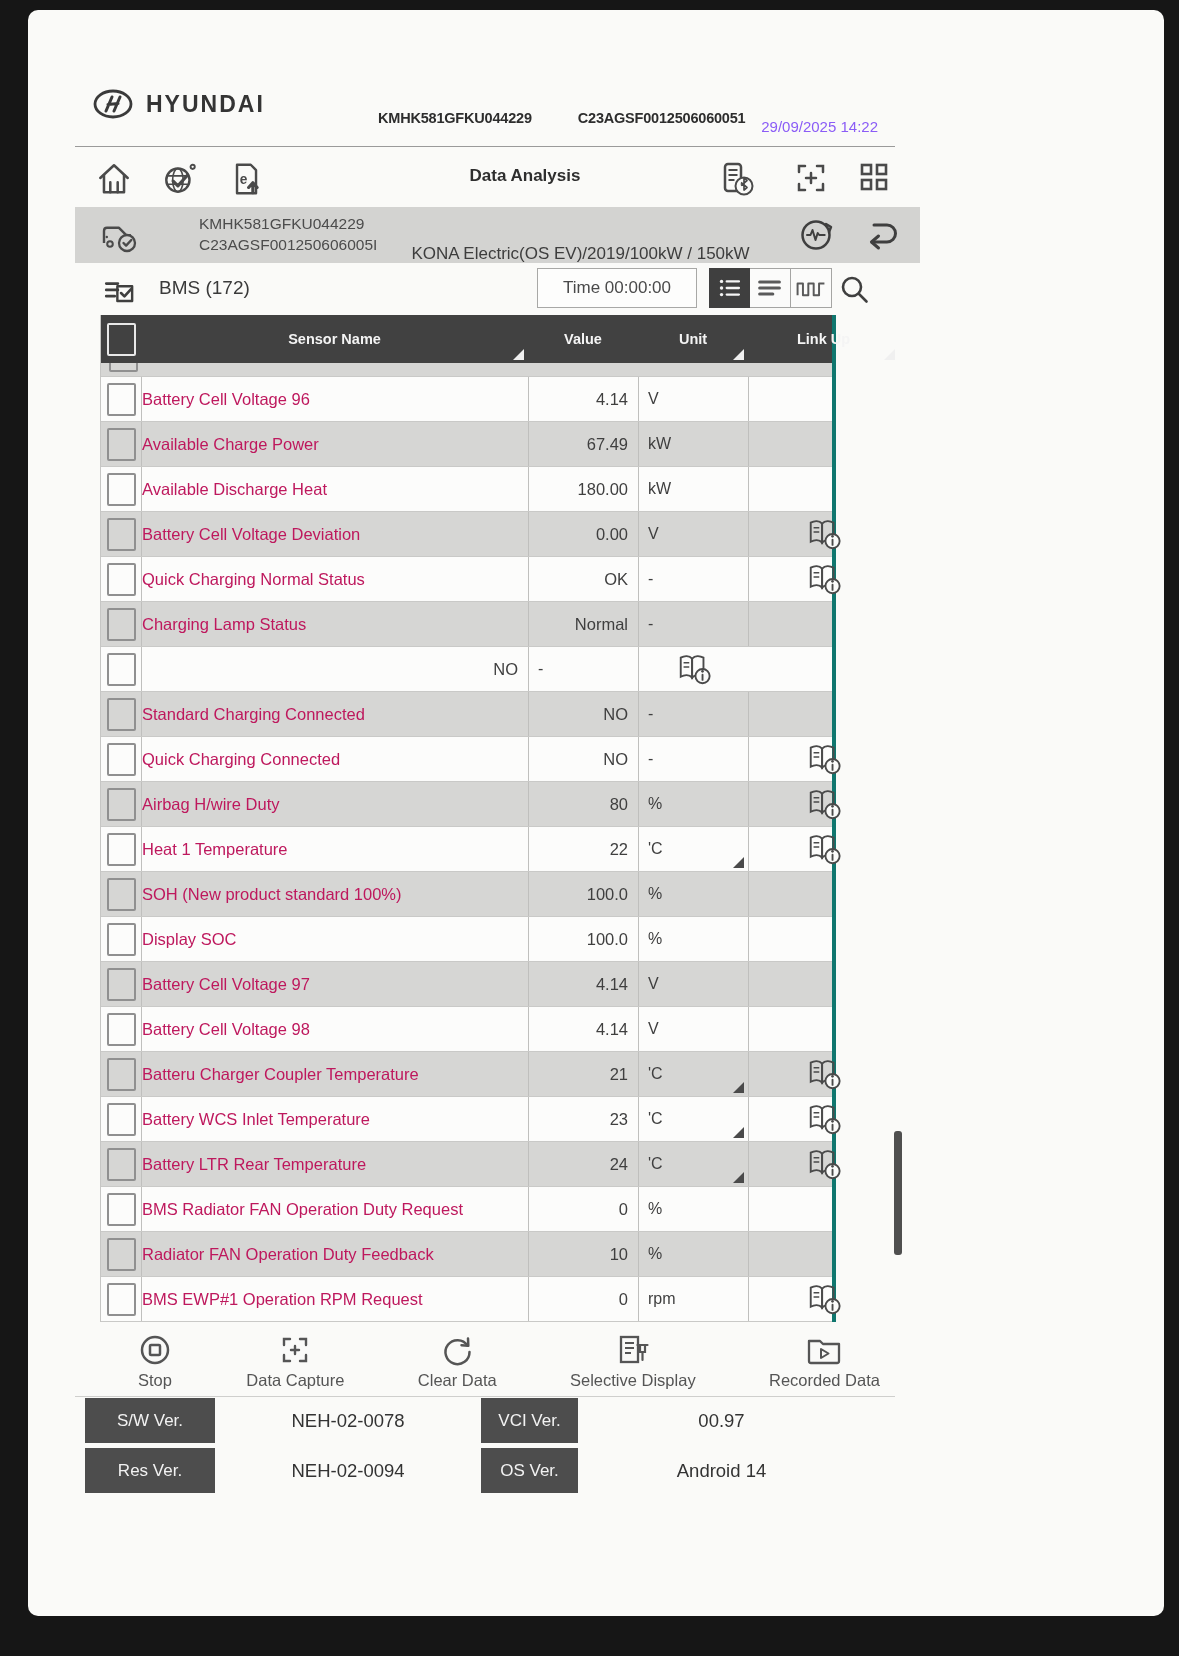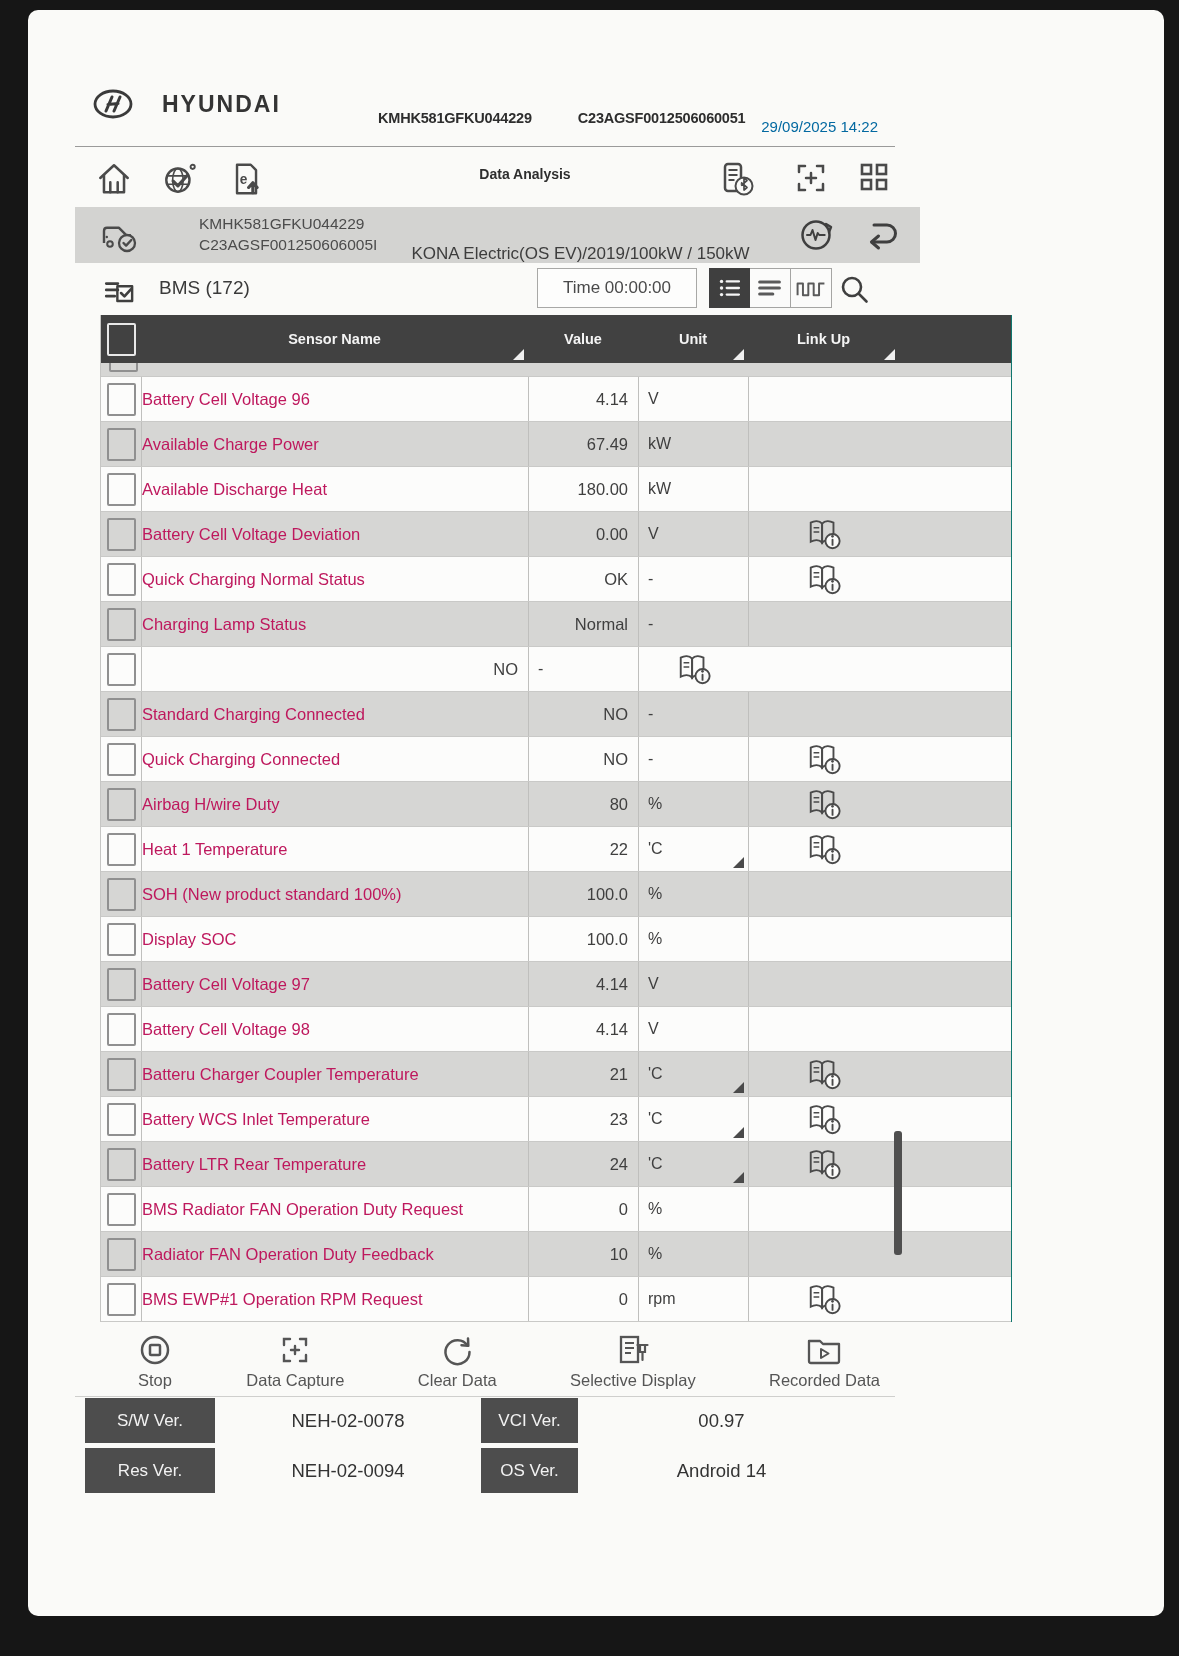--- a/index.html
+++ b/index.html
@@ -1,48 +1,48 @@
 <!DOCTYPE html>
 <html><head>
 <meta charset="utf-8">
 <style>
   * { margin:0; padding:0; box-sizing:border-box; }
   html,body { width:1179px; height:1656px; background:#161616; font-family:"Liberation Sans", sans-serif; overflow:hidden; }
   .page { position:absolute; left:28px; top:10px; width:1136px; height:1606px; background:#fafaf8; border-radius:10px; }
 
   
-  .logo { position:absolute; left:64px; top:78px; display:flex; align-items:center; gap:28px; }
+  .logo { position:absolute; left:64px; top:78px; display:flex; align-items:center; gap:12px; }
   .top-ids { position:absolute; left:350px; top:100px; width:400px; display:flex; gap:46px; font-size:14.5px; font-weight:700; color:#2d2d2d; letter-spacing:-0.2px; }
-  .top-date { position:absolute; left:700px; top:108px; width:150px; text-align:right; font-size:15px; color:#0369a1; }
+  .top-date { position:absolute; left:700px; top:108px; width:150px; text-align:right; font-size:15px; color:#8b5cf6; }
   .hr1 { position:absolute; left:47px; top:136px; width:820px; height:1px; background:#9a9a9a; }
 
   .titlebar { position:absolute; left:47px; top:144px; width:820px; height:52px; }
   .tb-ic { position:absolute; top:6px; cursor:pointer; }
-  .title { position:absolute; left:290px; top:12px; width:320px; text-align:center; font-size:14px; font-weight:700; color:#2e2e2e; }
+  .title { position:absolute; left:290px; top:12px; width:320px; text-align:center; font-size:17px; font-weight:700; color:#2e2e2e; }
 
   
   .vbar { position:absolute; left:47px; top:197px; width:845px; height:56px; background:#d3d3d1; display:flex; align-items:center; }
   .vbar .caric { margin-left:22px; }
   .vin2 { margin-left:56px; font-size:15.5px; color:#4c4c4c; line-height:1.35; }
   .model { margin-left:34px; font-size:17px; font-weight:500; color:#3d3d3d; white-space:nowrap;margin-top:37px; }
   .vbar-right { margin-left:auto; display:flex; align-items:center; gap:22px; margin-right:16px; }
 
   
   .ctrl { position:absolute; left:47px; top:256px; width:845px; height:48px; }
   .sysic { position:absolute; left:26px; top:8px; }
   .syslabel { position:absolute; left:84px; top:11px; font-size:19px; font-weight:500; color:#3a3a3a; }
   .timebox { position:absolute; left:462px; top:2px; width:160px; height:40px; border:1.5px solid #a8a8a6; background:#fdfdfc; text-align:center; line-height:38px; font-size:17px; color:#4a4a4a; cursor:pointer; }
   .viewgrp { position:absolute; left:634px; top:2px; height:40px; display:flex; }
   .viewbtn { width:41px; height:40px; border:1px solid #a5a5a3; display:flex; align-items:center; justify-content:center; cursor:pointer; background:#fbfbfa; }
   .viewbtn + .viewbtn { border-left:none; }
   .viewbtn.sel { background:#3f3f3f; border-color:#3f3f3f; }
   .searchic { position:absolute; left:762px; top:6px; cursor:pointer; }
 
   
-  .table { position:absolute; left:72px; top:305px; width:912px; border-left:1px solid #c6c6c4; border-right:1px solid #0f766e; }
+  .table { position:absolute; left:72px; top:305px; width:736px; border-left:1px solid #c6c6c4; border-right:4px solid #0f766e; }
   .thead { display:grid; grid-template-columns:40px 387px 110px 110px 151px; height:48px; background:#414141; color:#f4f4f4; }
   .th { position:relative; display:flex; align-items:center; justify-content:center; font-size:14.5px; font-weight:700; }
   .trow { display:grid; grid-template-columns:40px 387px 110px 110px 151px; height:45px; border-bottom:1px solid #c9c9c7; }
   .trow.white { background:#fcfcfb; }
   .trow.gray  { background:#d6d6d4; }
   .partial { height:14px; background:#d6d6d4; border-bottom:1px solid #c9c9c7; position:relative; overflow:hidden; }
   .partial .cb { position:absolute; left:8px; top:-24px; }
   .cell { position:relative; display:flex; align-items:center; }
   .cb-cell { justify-content:center; cursor:pointer; }
   .cb { width:29px; height:33px; border:2px solid #909090; border-radius:2px; background:transparent; display:block; }

